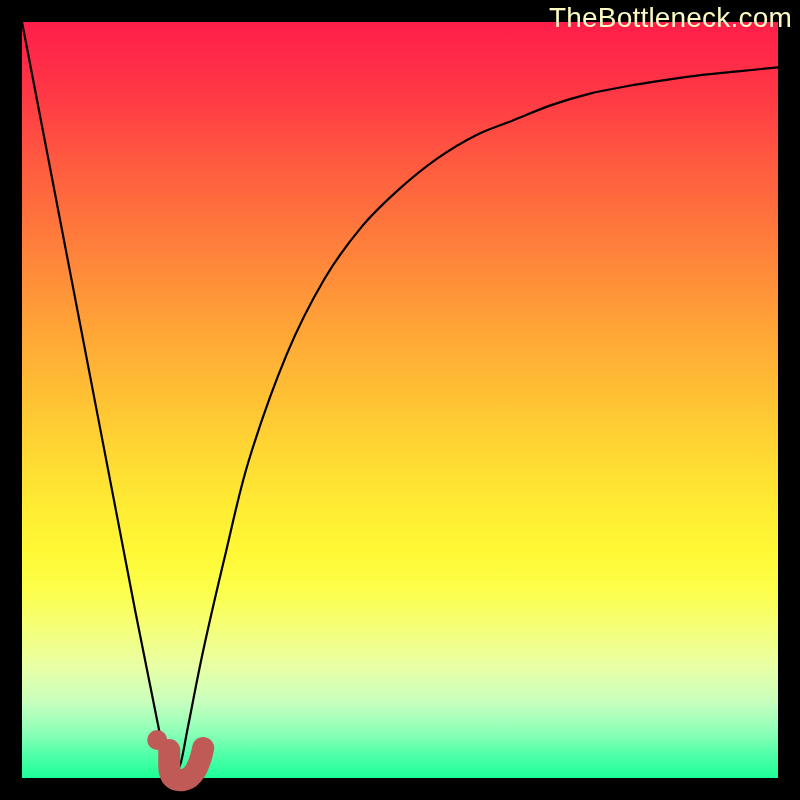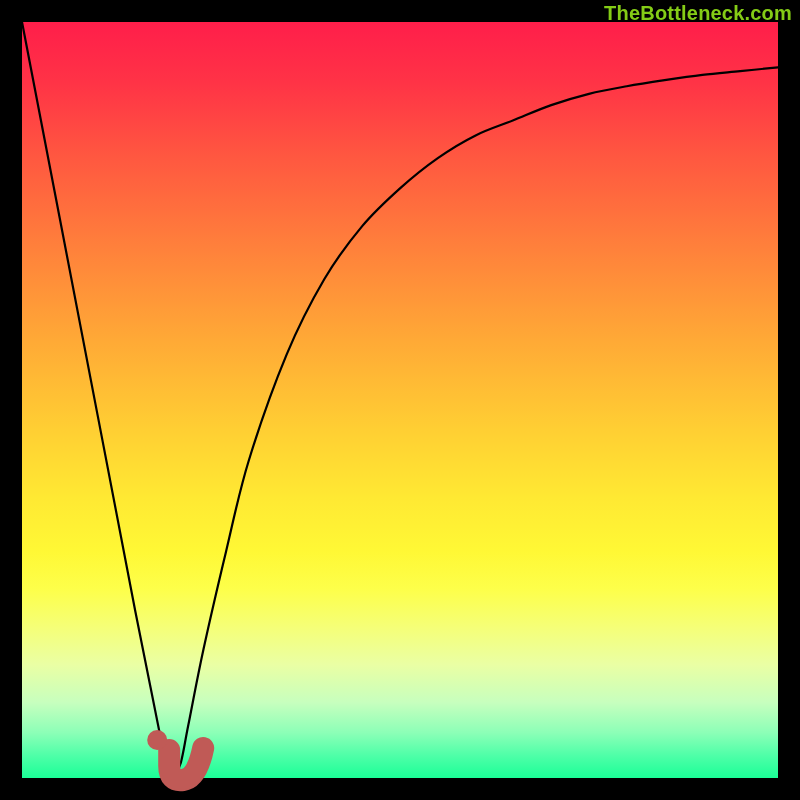--- a/index.html
+++ b/index.html
@@ -32,23 +32,23 @@
       #c7ffbe 90%,
       #8cffb7 94%,
       #4fffa8 97%,
       #1bff97 100%
     );
   }
   .watermark {
     position: absolute;
     top: 2px;
     right: 8px;
-    color: #84cc16;
-    font-size: 20px;
-    font-weight: 700;
+    color: #fef9c3;
+    font-size: 28px;
+    font-weight: 400;
     letter-spacing: 0.2px;
     z-index: 5;
   }
   svg.plot {
     position: absolute;
     left: 0;
     top: 0;
     width: 756px;
     height: 756px;
     overflow: visible;

